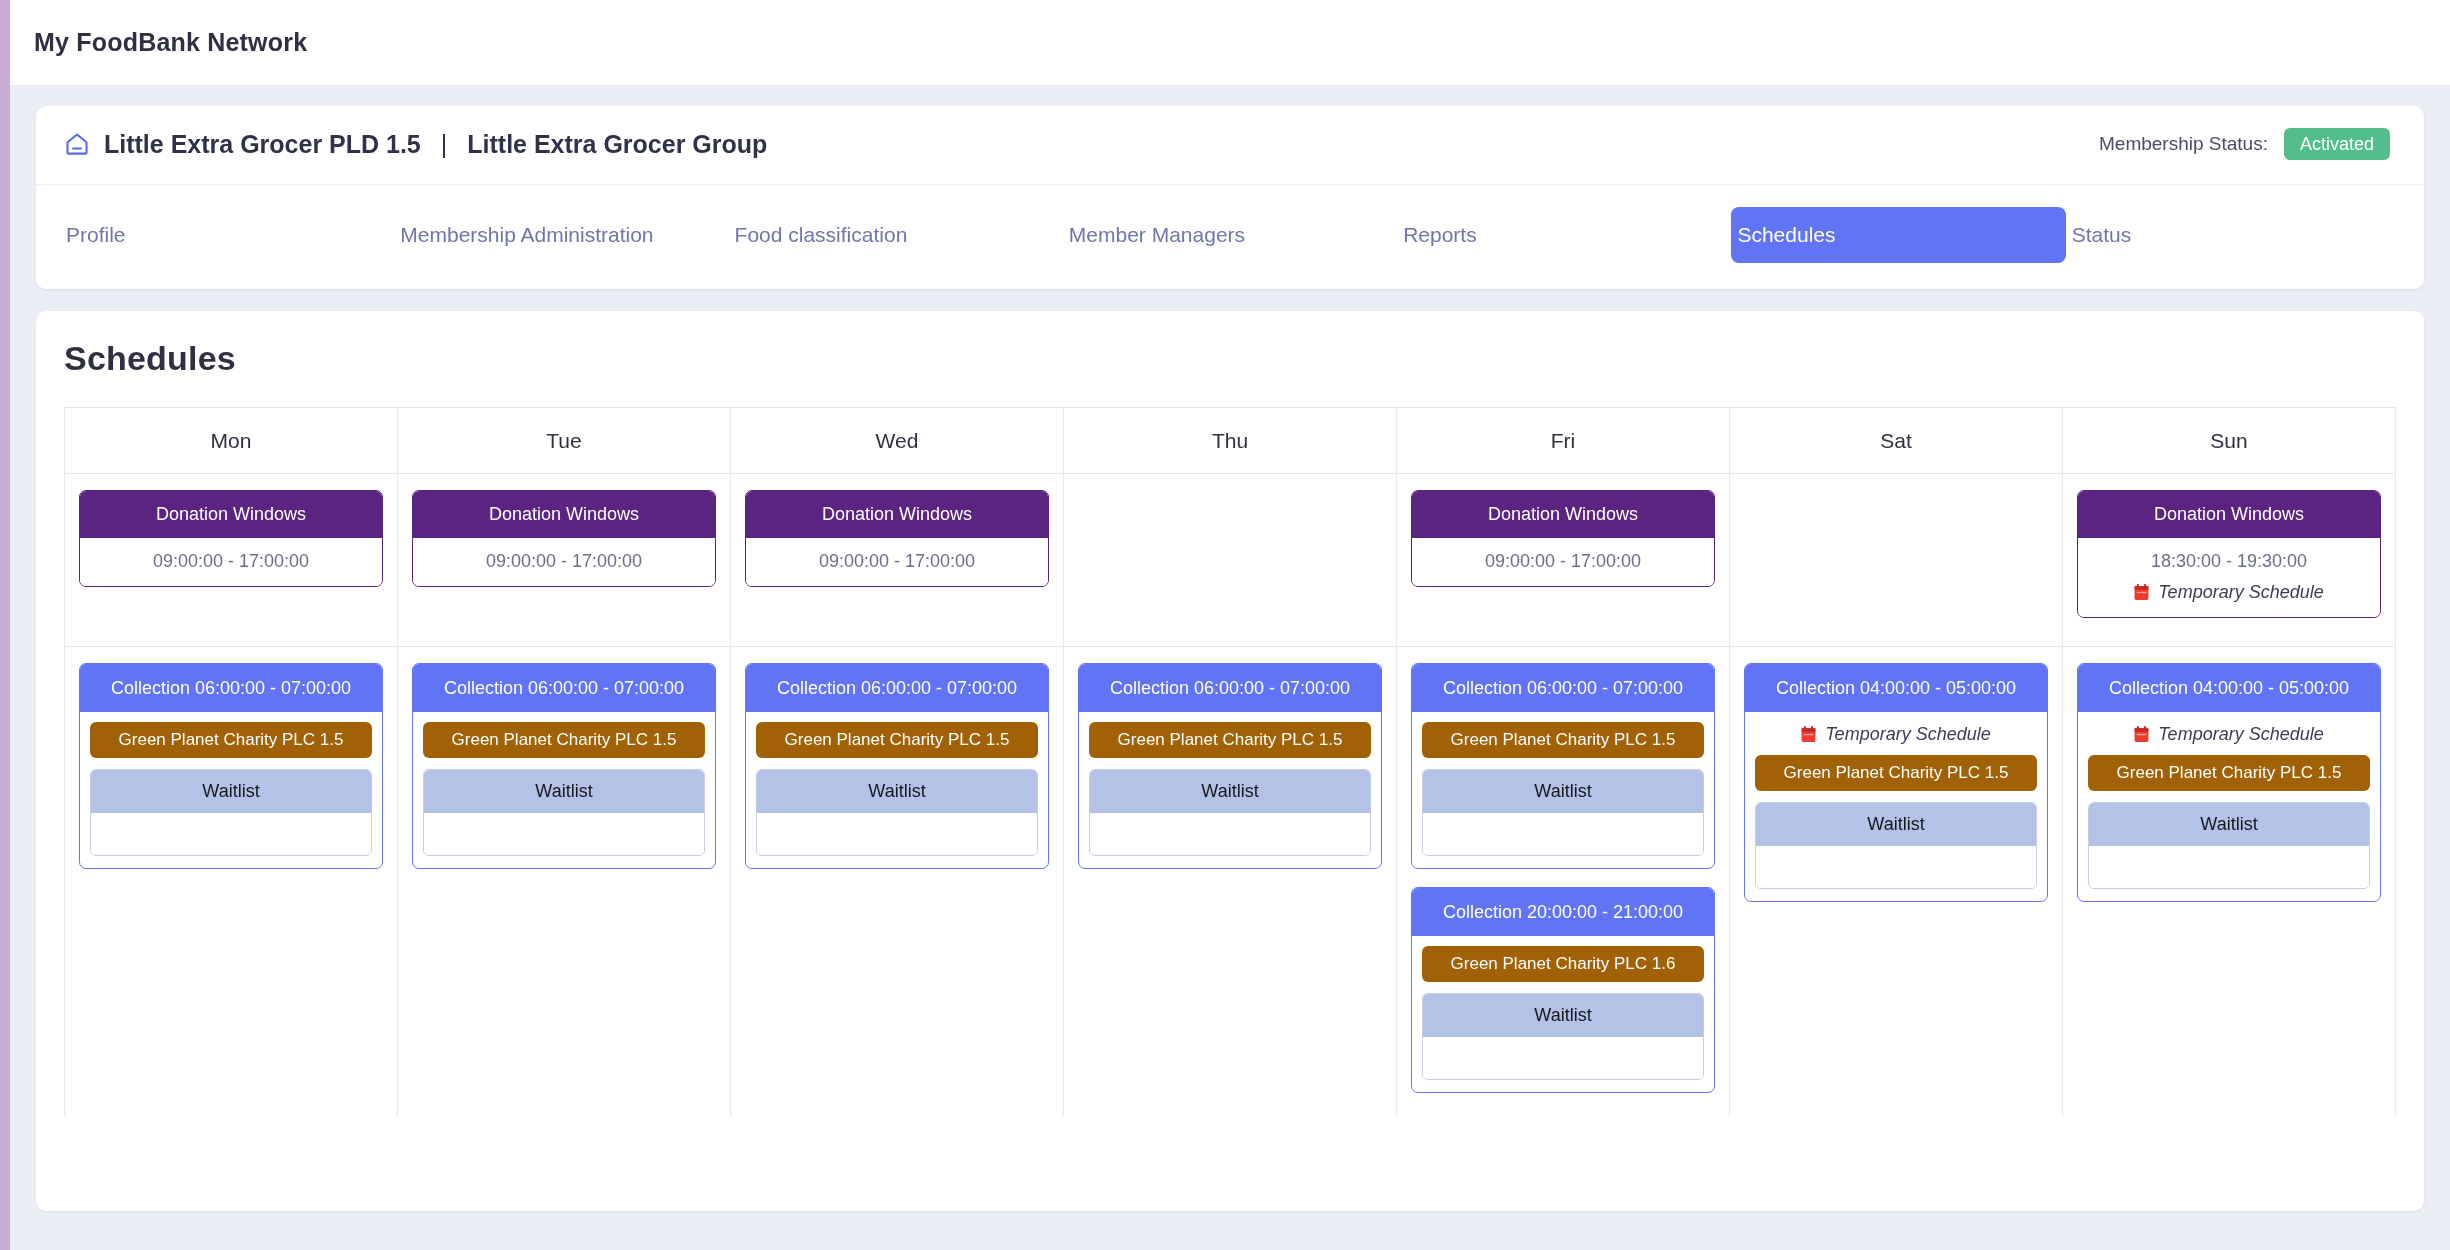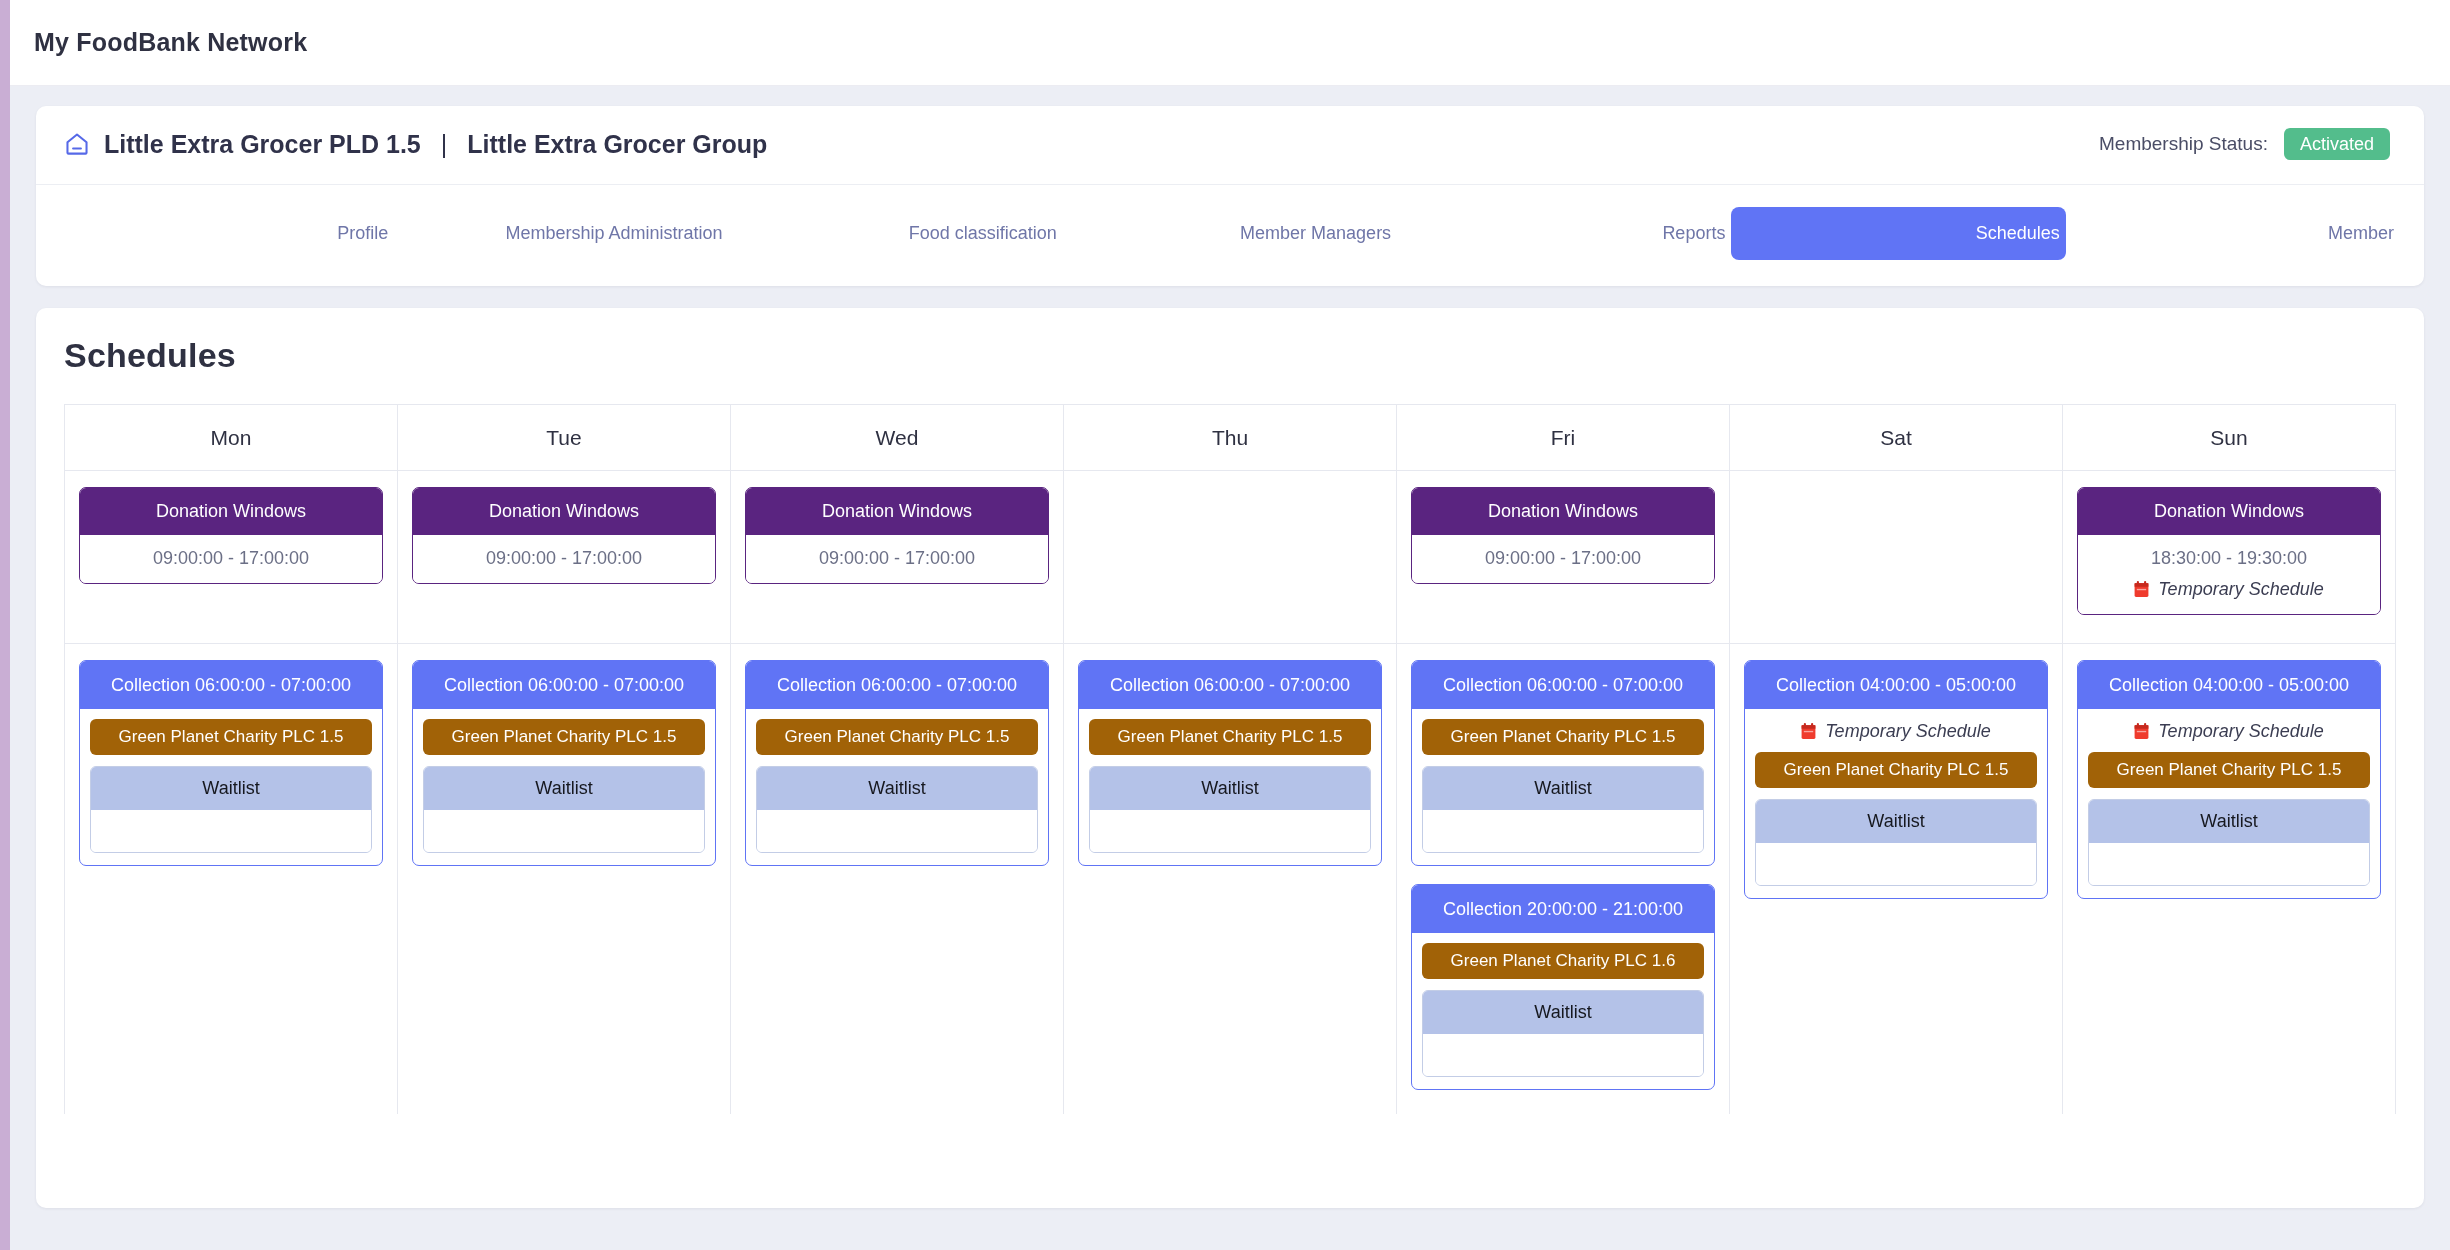--- a/index.html
+++ b/index.html
@@ -41,21 +41,21 @@
   .ms-wrap { display: flex; align-items: center; gap: 16px; padding-right: 6px; }
   .ms-label { font-size: 19px; color: #4a4d66; }
   .ms-badge {
     background: #53bd8c; color: #fff; font-size: 18px; border-radius: 6px;
     padding: 7px 16px; line-height: 1;
   }
 
   
   .tabs { display: flex; align-items: center; padding: 22px 24px 26px 24px; }
   .tab {
-    flex: 1 1 0; text-align: right; font-size: 18px; color: #6f76a8;
+    flex: 1 1 0; text-align: left; font-size: 21px; color: #6f76a8;
     padding: 16px 6px; border-radius: 8px; white-space: nowrap;
   }
   .tab.active { background: #6074f5; color: #ffffff; font-weight: 400; }
 
   
   .sched-card {
     margin-top: 22px; background: #fff; border-radius: 10px;
     box-shadow: 0 1px 3px rgba(30,30,60,.07); padding: 28px 28px 0 28px;
     min-height: 900px;
   }
@@ -150,21 +150,21 @@
         </div>
       </div>
 
       <div class="tabs" id="tab-bar">
           <div class="tab">Profile</div>
           <div class="tab">Membership Administration</div>
           <div class="tab">Food classification</div>
           <div class="tab">Member Managers</div>
           <div class="tab">Reports</div>
           <div class="tab active">Schedules</div>
-          <div class="tab">Member</div>
+          <div class="tab">Status</div>
         </div>
     </div>
 
     <div class="sched-card">
       <div class="sched-title">Schedules</div>
 
       <div class="cal">
         <div class="cal-row cal-head" id="cal-head">
             <div class="cal-cell">Mon</div>
             <div class="cal-cell">Tue</div>

